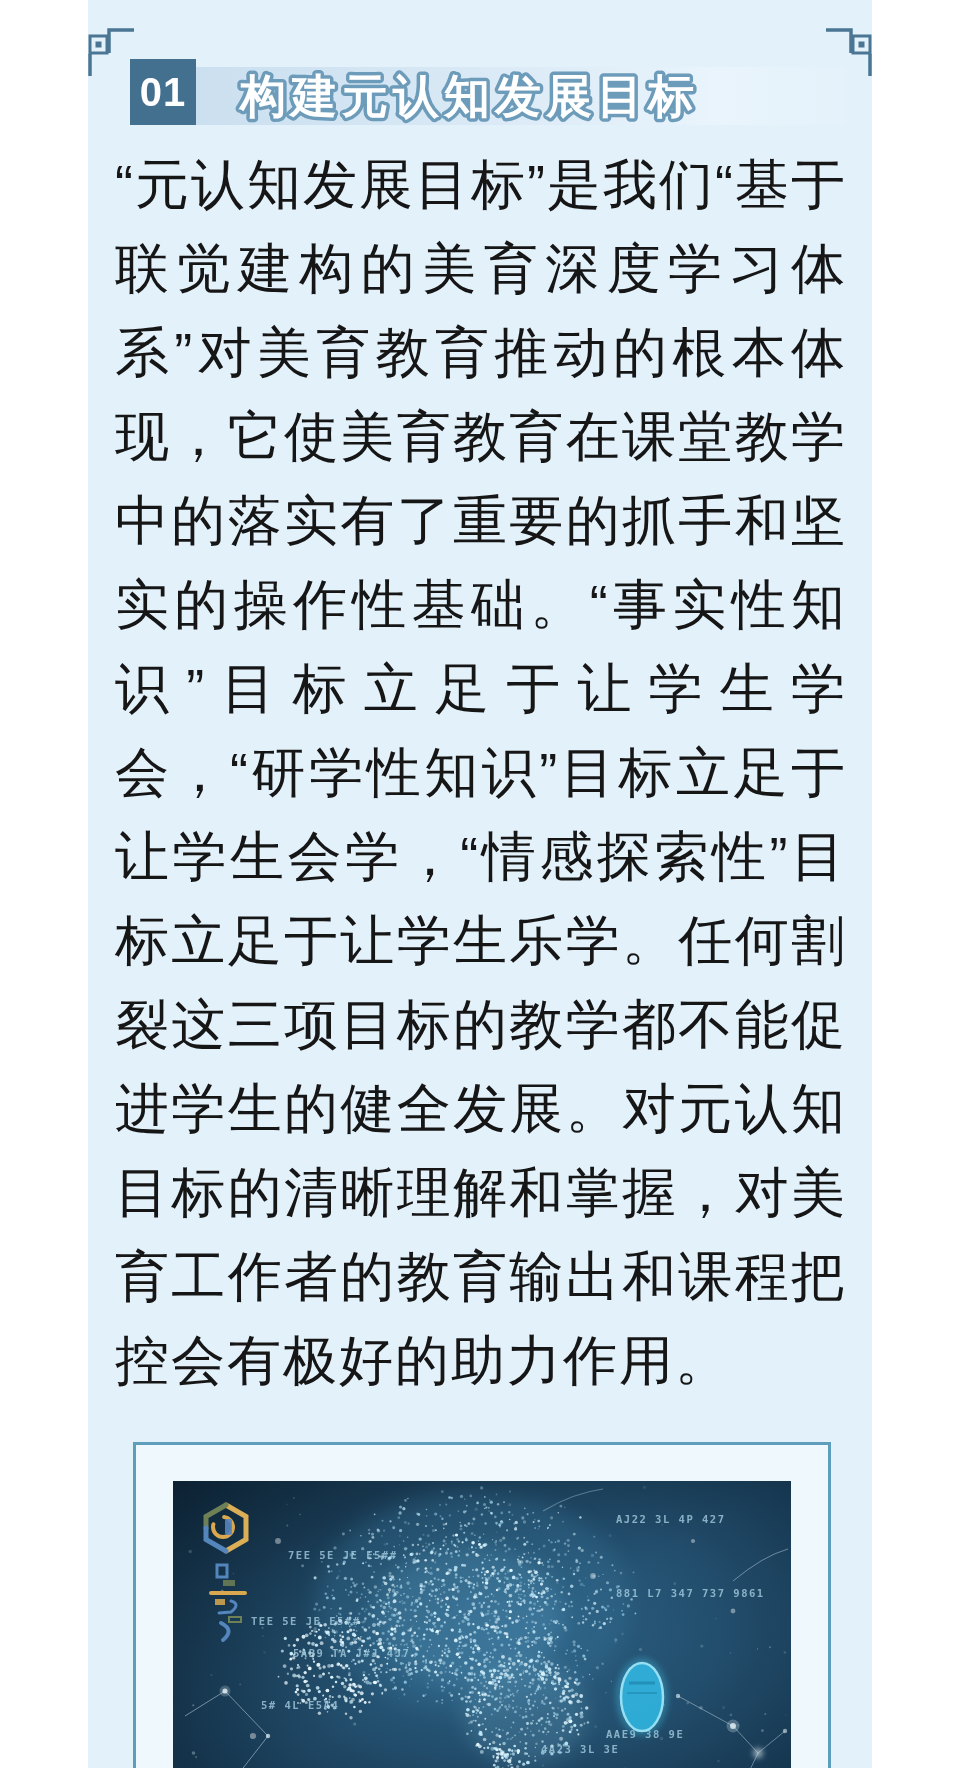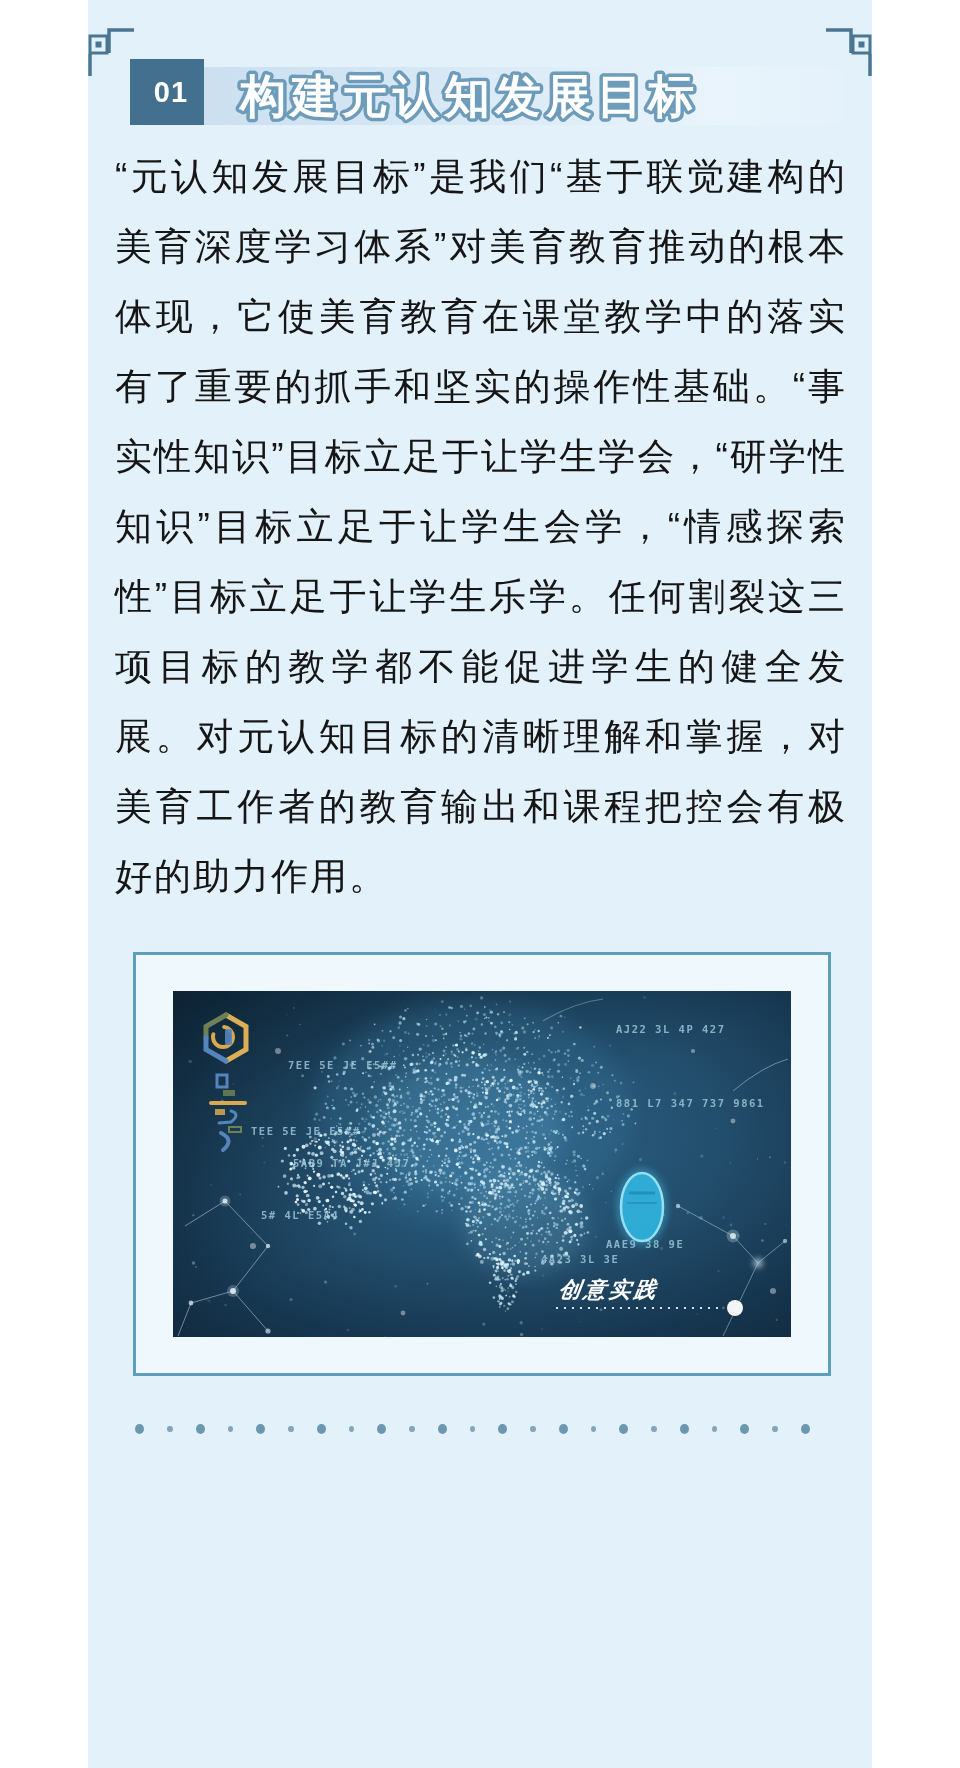--- a/index.html
+++ b/index.html
@@ -21,35 +21,34 @@
   .corner rect.fill{fill:var(--ornament,#4a7693);}
   
   .heading{position:relative;margin:59px 0 0 42px;width:715px;height:66px;}
   .titlebar{
     position:absolute;left:0;bottom:0;width:100%;height:58px;
     background:linear-gradient(90deg,var(--title-bar-start,#c7ddee) 0%,#d8e8f5 45%,var(--title-bar-end,#e9f4fc) 82%,rgba(233,244,252,0.25) 100%);
   }
   .badge{
     position:absolute;left:0;bottom:0;width:66px;height:66px;
     background:var(--accent,#44708f);color:#fff;
-    font-size:29px;font-weight:700;line-height:66px;text-align:center;
+    font-size:40px;font-weight:700;line-height:66px;text-align:center;
     letter-spacing:1px;
-    padding-left:8px;
   }
   .title-svg{position:absolute;left:0;bottom:-4px;}
   .title-text{
     fill:#ffffff;stroke:var(--title-outline,#6d9cba);stroke-width:7px;
     paint-order:stroke;stroke-linejoin:round;
     font-family:"Liberation Sans",sans-serif;
     font-weight:700;font-size:46px;letter-spacing:5px;
   }
   
   .body-text{
     margin:17px 26px 0 27px;width:732px;
-    font-size:37px;line-height:70px;letter-spacing:2px;
+    font-size:54px;line-height:84px;letter-spacing:2px;
     color:var(--body-text,#161616);
     text-align:justify;
   }
   
   .frame{
     margin:40px 0 0 45px;width:698px;height:424px;box-sizing:border-box;
     border:3px solid var(--frame-border,#5f9dbd);
     background:var(--frame-bg,#eff8fd);
     padding:36px 37px;
   }

